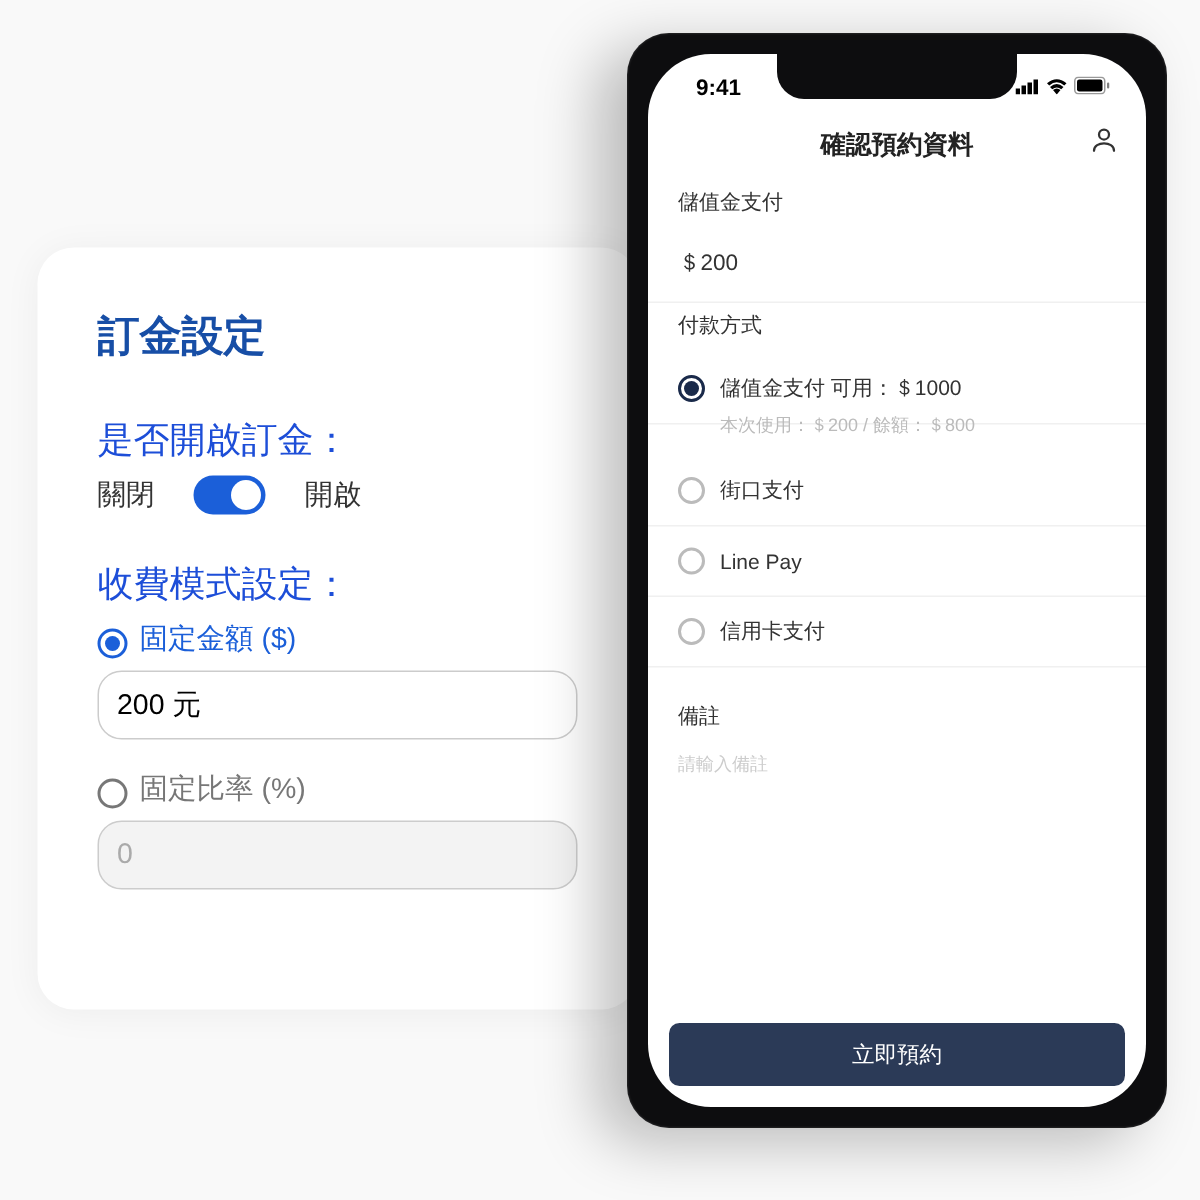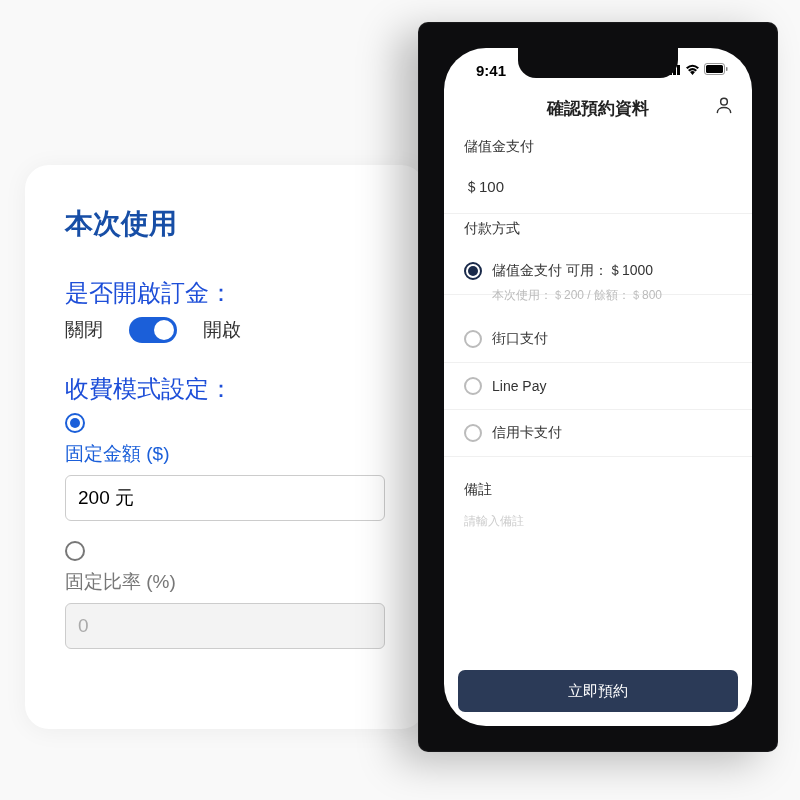--- a/index.html
+++ b/index.html
@@ -54,26 +54,25 @@
     position: absolute;
     top: 3px;
     right: 3px;
     width: 20px;
     height: 20px;
     background: #fff;
     border-radius: 50%;
   }
   .radio-row {
     display: flex;
-    align-items: flex-start;
+    align-items: flex-end;
     gap: 8px;
     margin-bottom: 8px;
     font-size: 19px;
     cursor: pointer;
-    flex-direction: column;
   }
   .radio-row.selected { color: #1b5fd9; }
   .radio-row.unselected { color: #777; }
   .radio {
     width: 20px;
     height: 20px;
     border: 2.5px solid currentColor;
     border-radius: 50%;
     display: inline-flex;
     align-items: center;
@@ -83,41 +82,41 @@
     content: "";
     width: 10px;
     height: 10px;
     background: currentColor;
     border-radius: 50%;
   }
   .input {
     width: 100%;
     height: 46px;
     border: 1px solid #ccc;
-    border-radius: 6px;
+    border-radius: 16px;
     padding: 0 12px;
     font-size: 19px;
     margin-bottom: 20px;
     background: #fff;
   }
   .input.disabled {
     background: #f3f3f3;
     color: #aaa;
   }
 
   
   .phone {
     position: absolute;
     right: 22px;
     top: 22px;
     width: 360px;
     height: 730px;
     background: #0d0d0f;
-    border-radius: 10px;
-    padding: 26px;
+    border-radius: 28px;
+    padding: 14px;
     box-shadow:
       -20px 10px 40px rgba(0,0,0,0.25),
       inset 0 0 2px rgba(255,255,255,0.2);
   }
   .phone-screen {
     width: 100%;
     height: 100%;
     background: #fff;
     border-radius: 42px;
     overflow: hidden;
@@ -242,21 +241,21 @@
   }
   .btn-primary {
     background: #2b3a57;
     color: #fff;
   }
 </style>
 </head>
 <body>
 
 <div class="card">
-  <div class="card-title">本次使用</div>
+  <div class="card-title">訂金設定</div>
 
   <div class="row-label">是否開啟訂金：</div>
   <div class="toggle-line">
     <span>關閉</span>
     <div class="toggle">
         <div class="knob"></div>
       </div>
     <span>開啟</span>
   </div>
 
@@ -311,21 +310,21 @@
         <svg viewBox="0 0 24 24" fill="none" stroke="#333" stroke-width="1.8" stroke-linecap="round">
             <circle cx="12" cy="8" r="4"></circle>
             <path d="M4 21c0-4 4-6 8-6s8 2 8 6"></path>
           </svg>
       </span>
     </div>
 
     <div class="section">
       <div class="section-label">儲值金支付</div>
     </div>
-    <div class="amount-box">＄100</div>
+    <div class="amount-box">＄200</div>
     <div class="divider"></div>
 
     <div class="section">
       <div class="section-label">付款方式</div>
     </div>
 
     <div class="pay-option">
       <span class="pay-radio sel"></span>
       <span>儲值金支付 可用：＄1000</span>
     </div>

